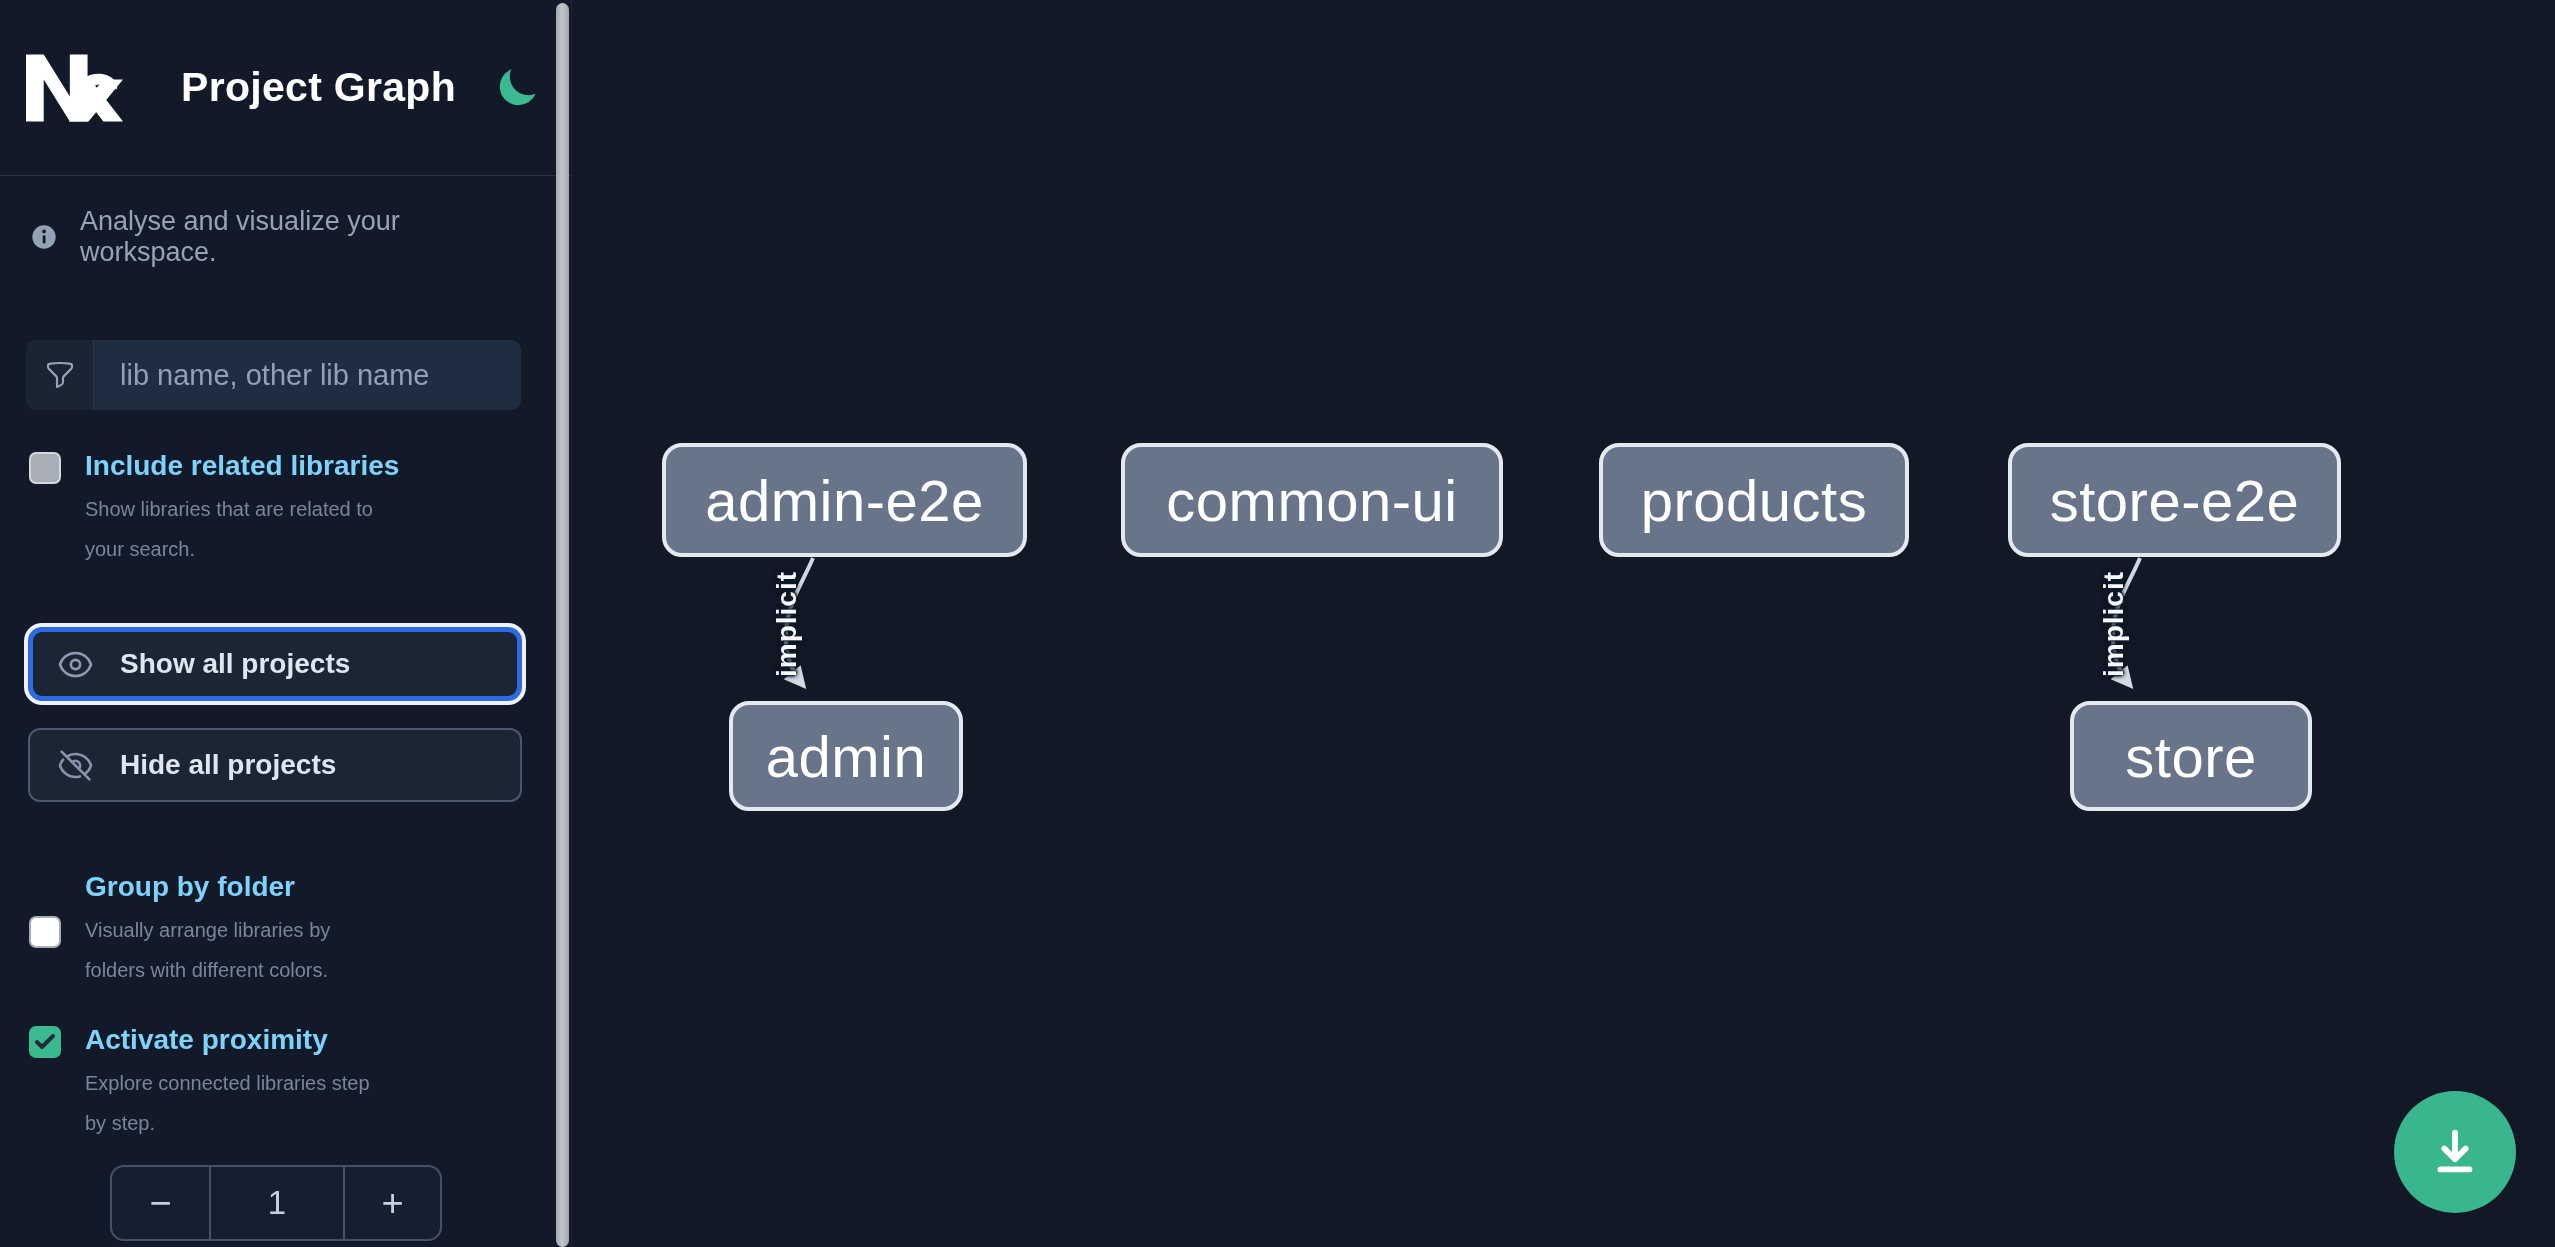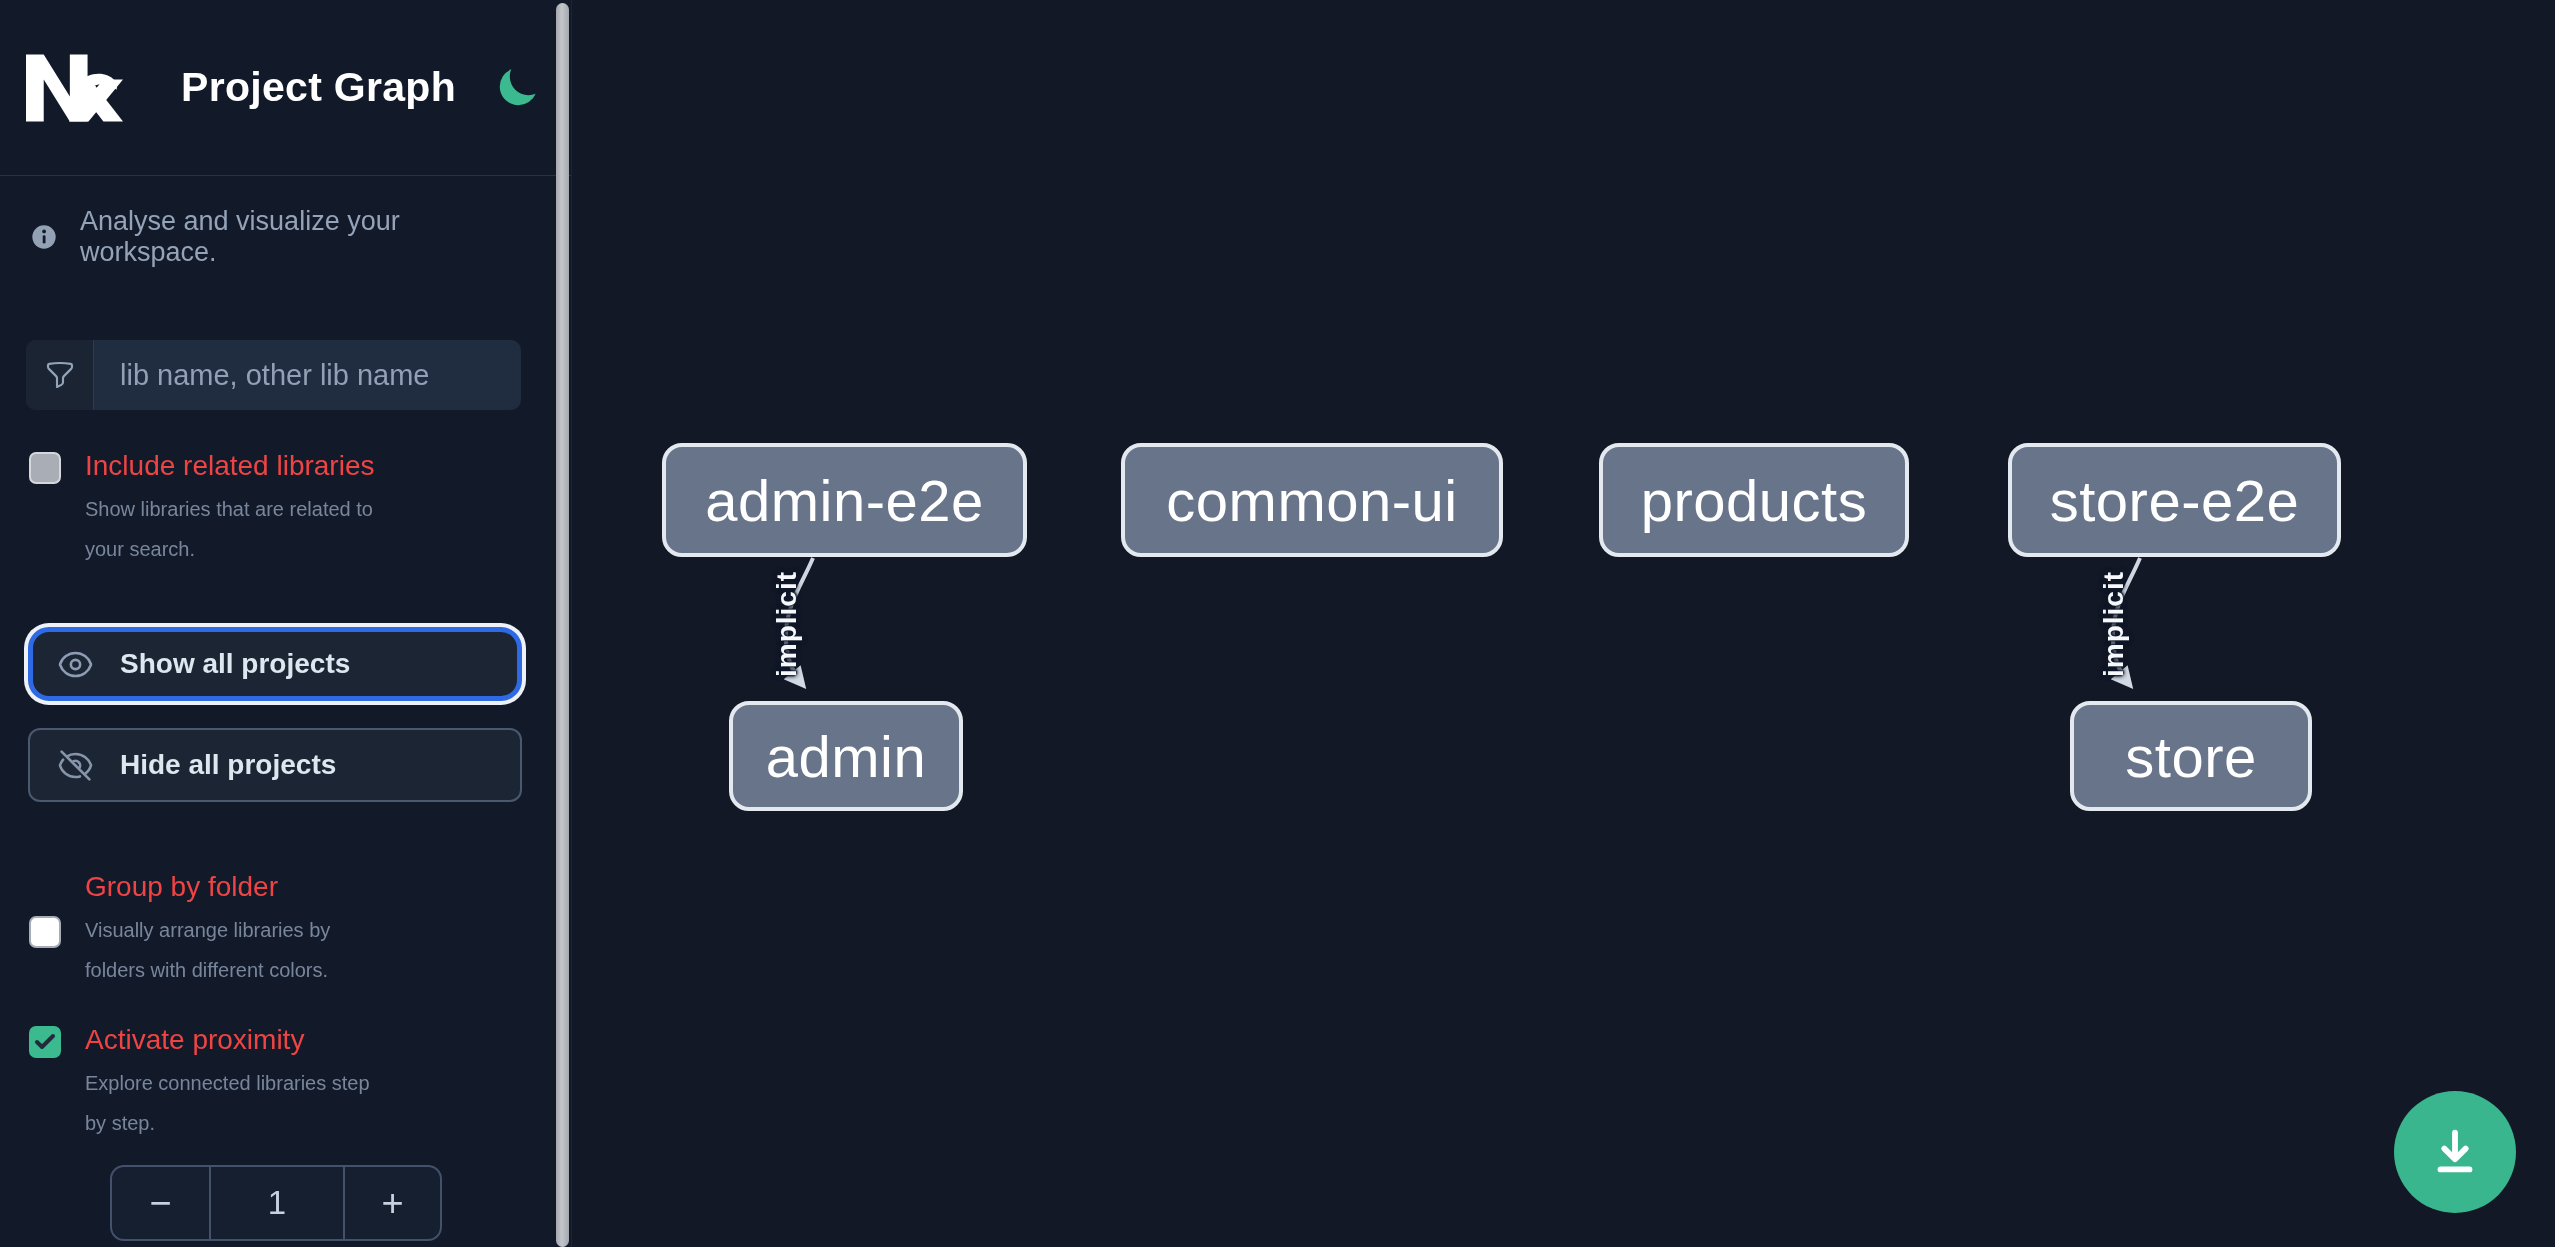--- a/index.html
+++ b/index.html
@@ -51,33 +51,33 @@
   .toggle-row{display:flex;align-items:flex-start;margin:38px 50px 0 29px;}
   .cb{
     width:32px;height:32px;border-radius:7px;flex:none;margin-top:4px;
     box-sizing:border-box;display:flex;align-items:center;justify-content:center;cursor:pointer;
   }
   .cb-muted{background:#a9aeb6;border:2px solid #d4d7dc;}
   .cb-white{background:#ffffff;border:2px solid #a6adb8;}
   .cb-green{background:#3bb98f;border:2px solid #3bb98f;}
   .cb svg{width:24px;height:24px;}
   .toggle-text{margin-left:24px;}
-  .toggle-label{font-size:28px;font-weight:400;color:#ef4444;line-height:36px;cursor:pointer;}
+  .toggle-label{font-size:28px;font-weight:700;color:#7dd3fc;line-height:36px;cursor:pointer;}
   .toggle-desc{font-size:20px;color:#78869c;line-height:40px;margin-top:5px;max-width:445px;}
   .toggle-desc span{display:block;}
 
   .panel-btn{
     display:flex;align-items:center;gap:26px;box-sizing:border-box;
     margin:58px 50px 0 28px;width:494px;height:74px;padding:0 27px;
     background:#1b2534;border:2px solid #4a5870;border-radius:12px;
     color:#dee6f0;font-size:28px;font-weight:700;font-family:inherit;cursor:pointer;text-align:left;
   }
   .panel-btn svg{width:37px;height:37px;flex:none;}
   .panel-btn.focused{
-    border:5px solid #2d6ae3;border-radius:21px;
+    border:5px solid #2d6ae3;border-radius:14px;
     box-shadow:0 0 0 4px #eef2f8;padding:0 24px;gap:26px;
   }
   .panel-btn + .panel-btn{margin-top:27px;}
 
   .stepper{
     display:flex;align-items:stretch;box-sizing:border-box;
     margin:22px 0 0 110px;width:332px;height:76px;
     border:2px solid #44516b;border-radius:14px;overflow:hidden;
     background:#161f2f;
   }

